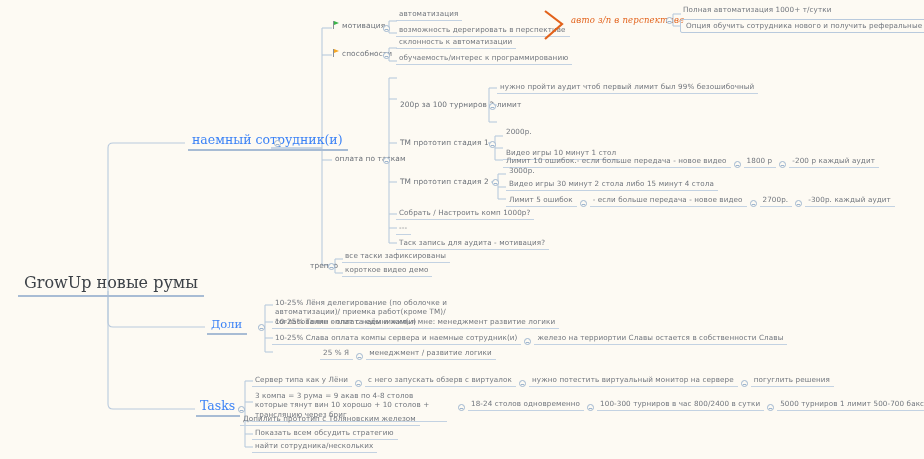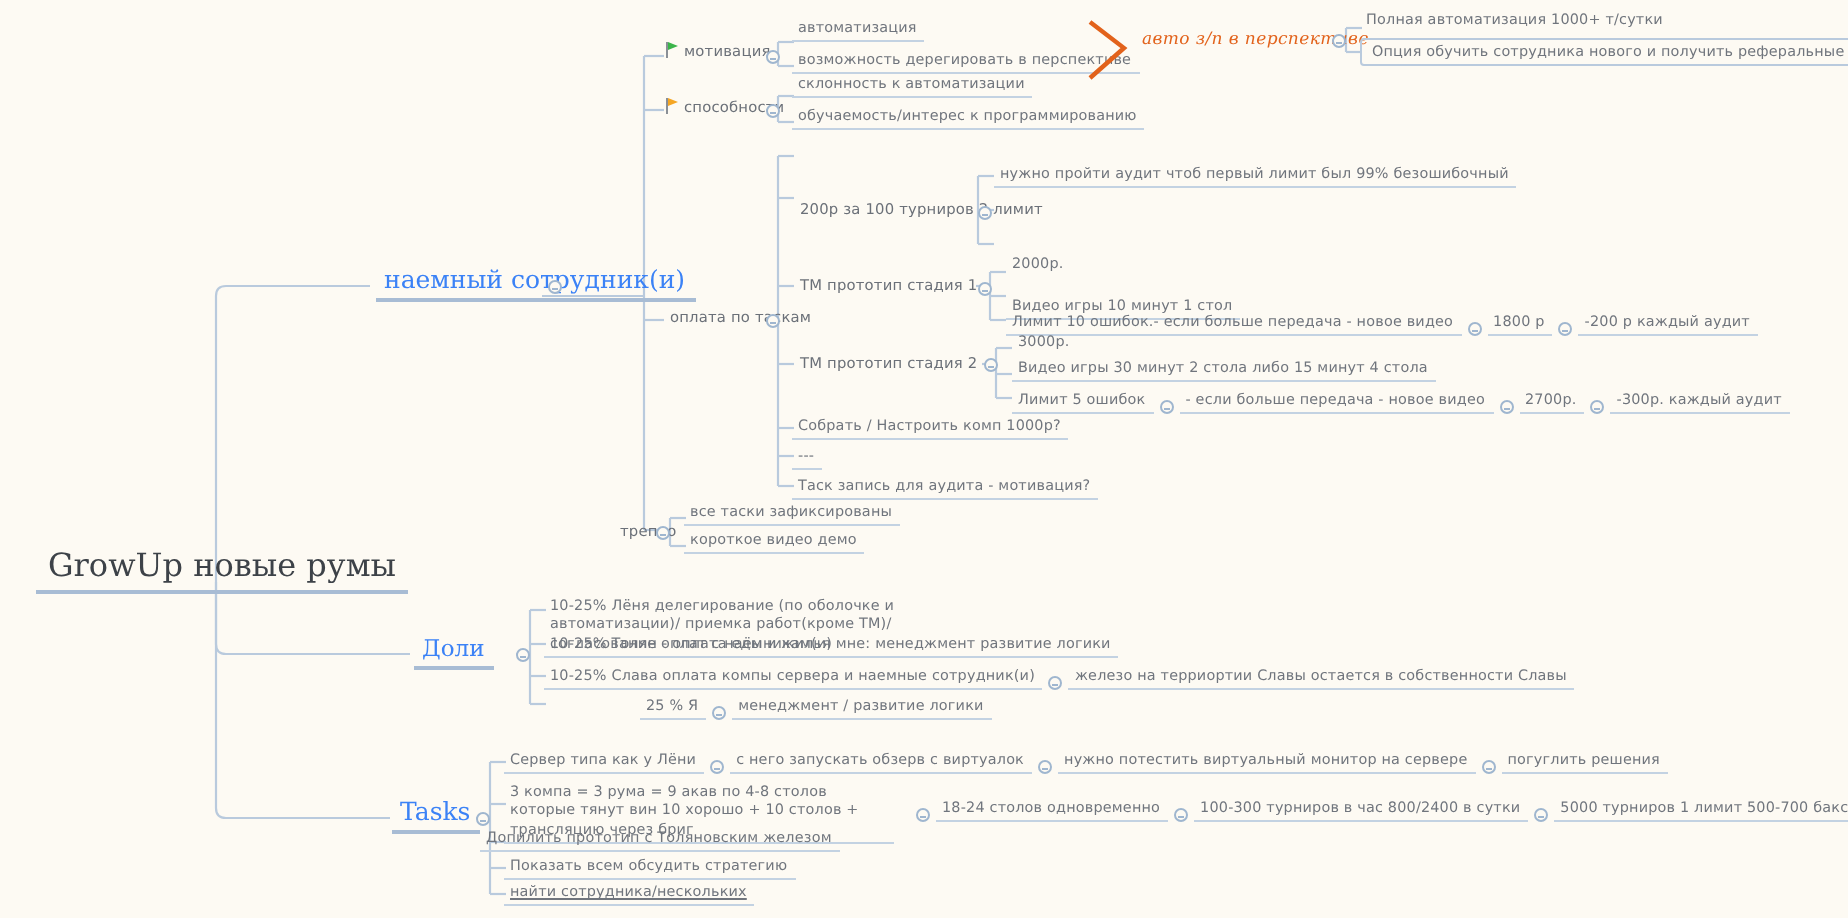--- a/index.html
+++ b/index.html
@@ -395,15 +395,15 @@
     <span class="ihandle"></span>
     <span class="seg">18-24 столов одновременно</span>
     <span class="ihandle"></span>
     <span class="seg">100-300 турниров в час 800/2400 в сутки</span>
     <span class="ihandle"></span>
     <span class="seg">5000 турниров 1 лимит 500-700 баксов</span>
   </div>
 
   <div class="node leaf" style="left:240px; top:414px;">Допилить прототип с Толяновским железом</div>
   <div class="node leaf" style="left:252px; top:428px;">Показать всем обсудить стратегию</div>
-  <div class="node leaf" style="left:252px; top:441px;text-decoration:underline;">найти сотрудника/нескольких</div>
+  <div class="node leaf" style="left:252px; top:441px;">найти сотрудника/нескольких</div>
 
 </div>
 
 </body></html>

